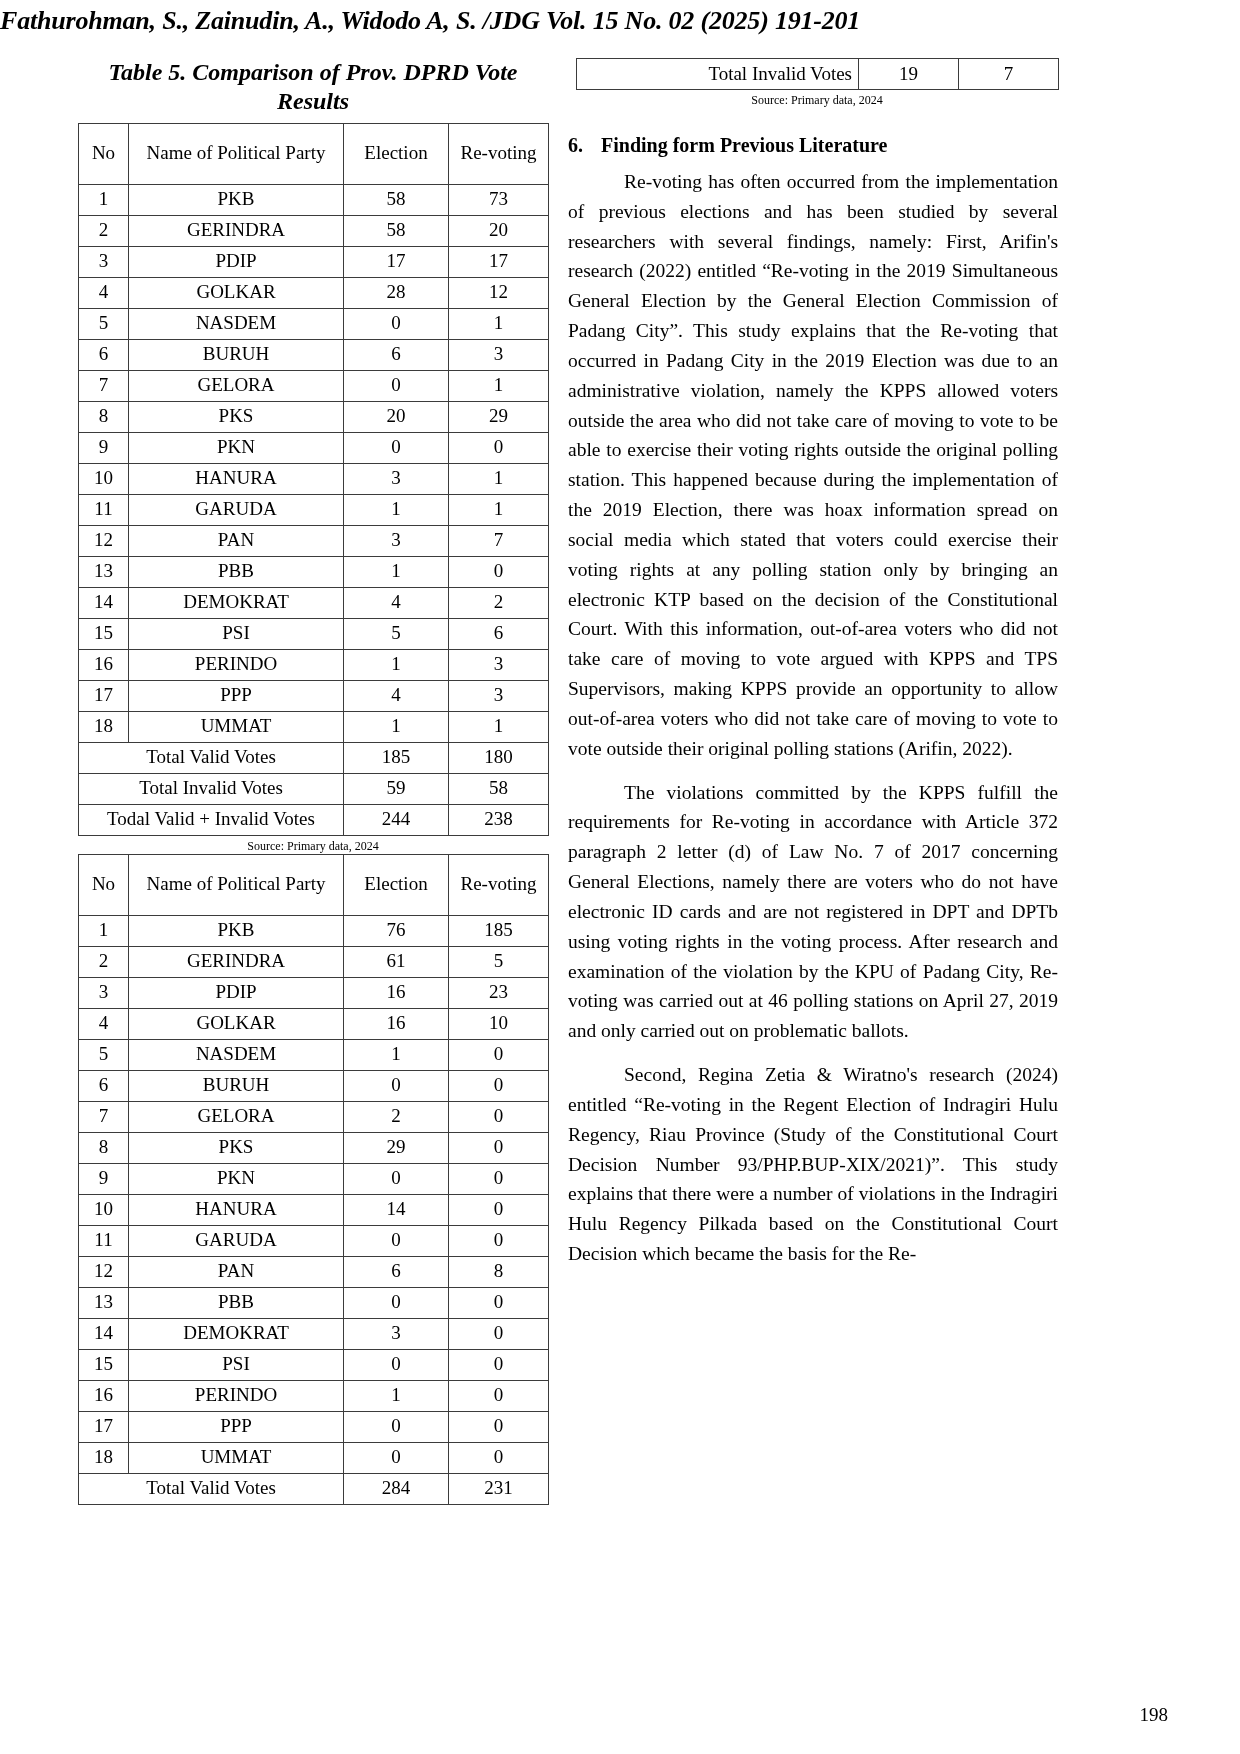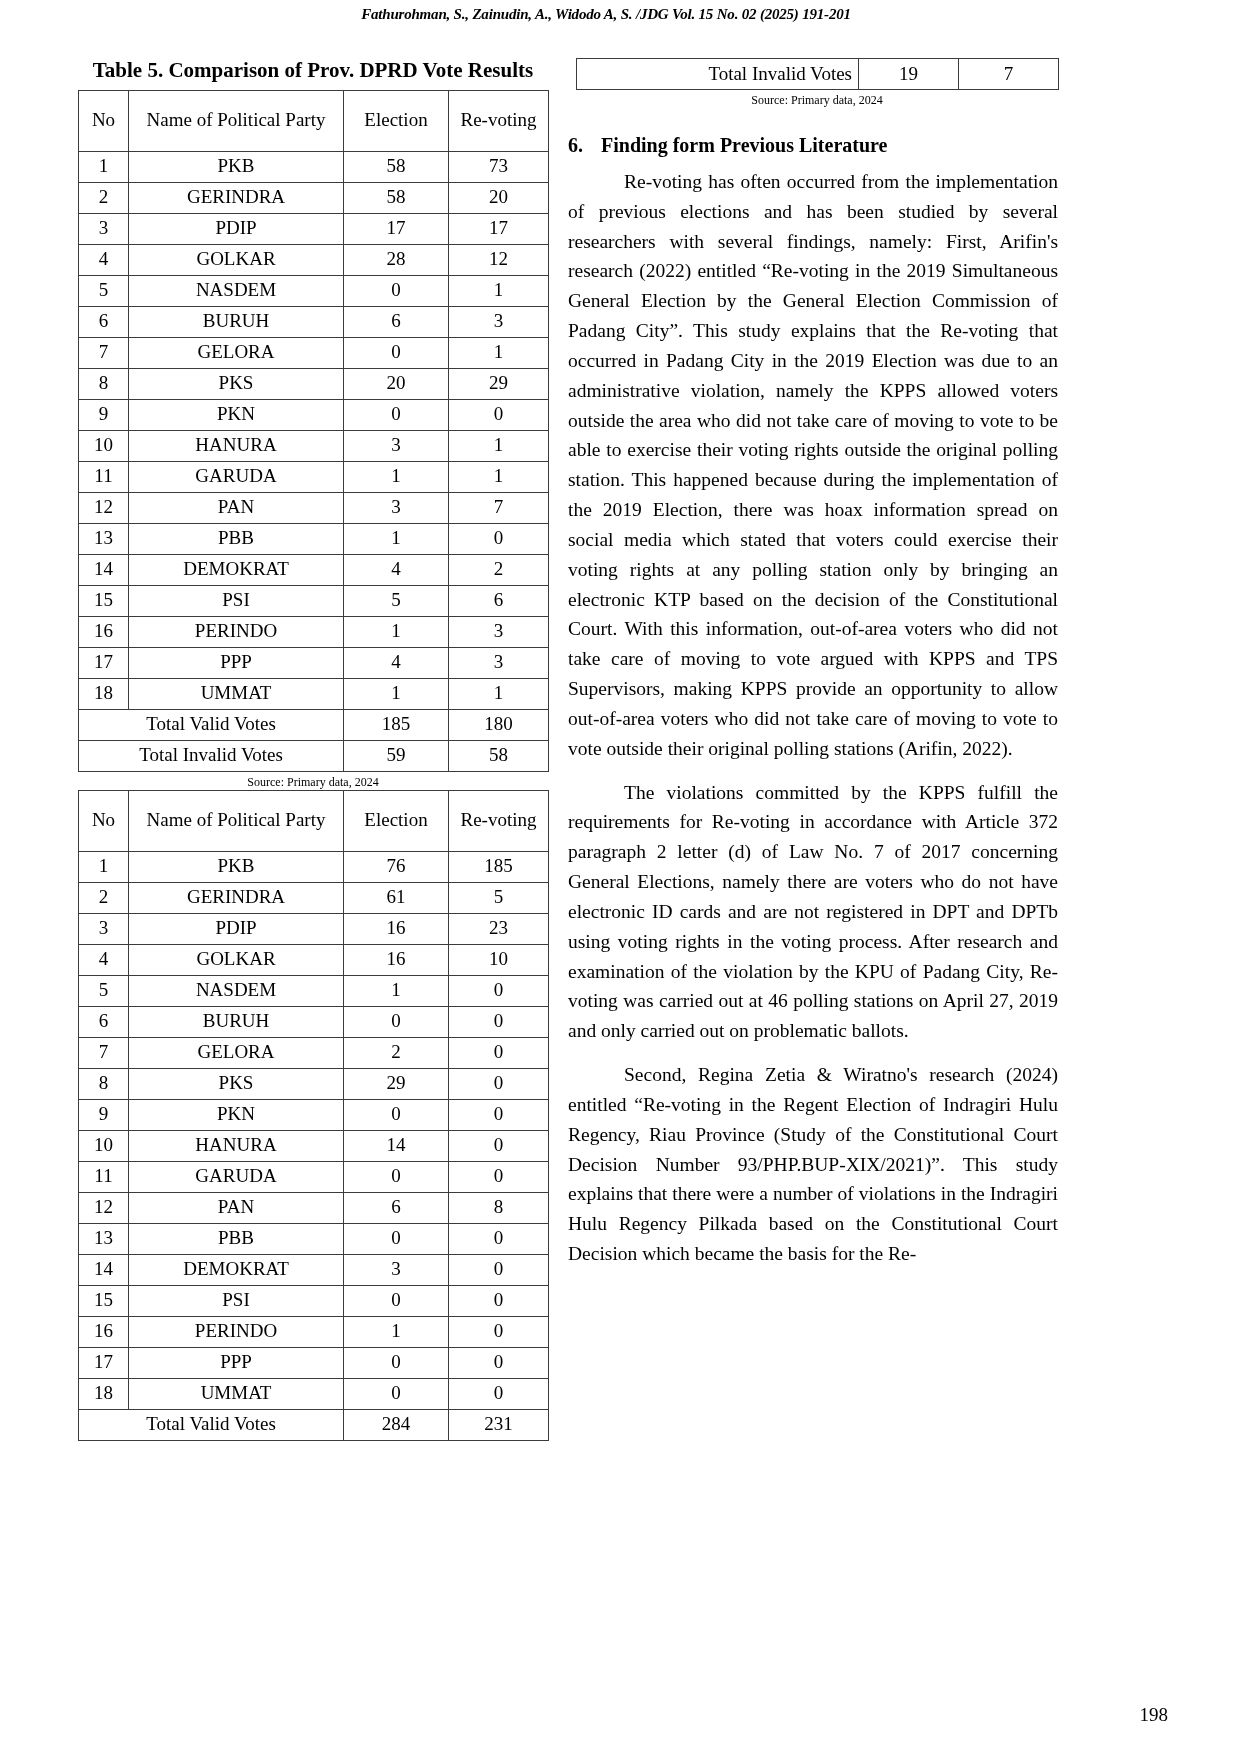--- a/index.html
+++ b/index.html
@@ -22,24 +22,23 @@
     padding: 0;
     box-sizing: border-box;
   }
 
   
   .running-head {
     position: absolute;
     top: 6px;
     left: 0;
     width: 1212px;
-    text-align: center;
     font-style: italic;
     font-weight: bold;
-    font-size: 15px;
+    font-size: 26px;
     letter-spacing: -0.2px;
   }
 
   
   .columns {
     position: absolute;
     top: 58px;
     left: 0;
     width: 1240px;
     height: 1620px;
@@ -53,24 +52,25 @@
   .col-right {
     position: absolute;
     left: 568px;
     top: 0;
     width: 490px;
   }
 
   
   .tbl-caption {
     font-weight: bold;
-    font-size: 21px;
+    font-size: 24px;
     text-align: center;
     line-height: 1.22;
     margin: 0 0 6px 0;
+    font-style: italic;
   }
   .tbl-caption.left-caption {
     text-align: left;
   }
 
   
   table.vote {
     border-collapse: collapse;
     width: 100%;
     font-size: 19px;
@@ -297,20 +297,25 @@
 
           <tr>
             <td class="label-right" colspan="2">Total Valid Votes</td>
             <td>185</td>
             <td>180</td>
           </tr>
           <tr>
             <td class="label-right" colspan="2">Total Invalid Votes</td>
             <td>59</td>
             <td>58</td>
+          </tr>
+          <tr>
+            <td class="label-right" colspan="2">Todal Valid + Invalid Votes</td>
+            <td>244</td>
+            <td>238</td>
           </tr>
         </tbody>
       </table>
 
       <p class="src-note">Source: Primary data, 2024</p>
 
 
       <table class="vote">
         <colgroup>
           <col class="c-no">

